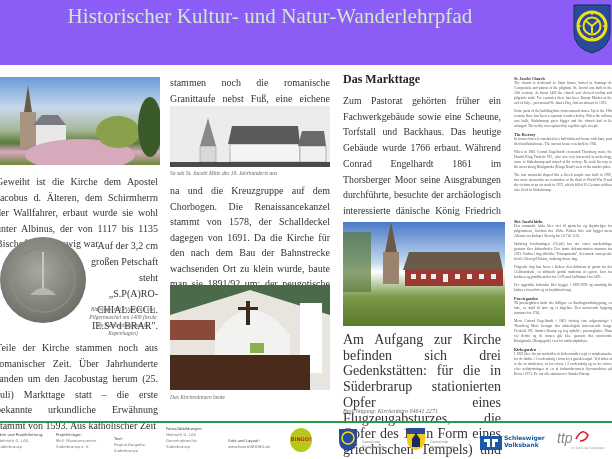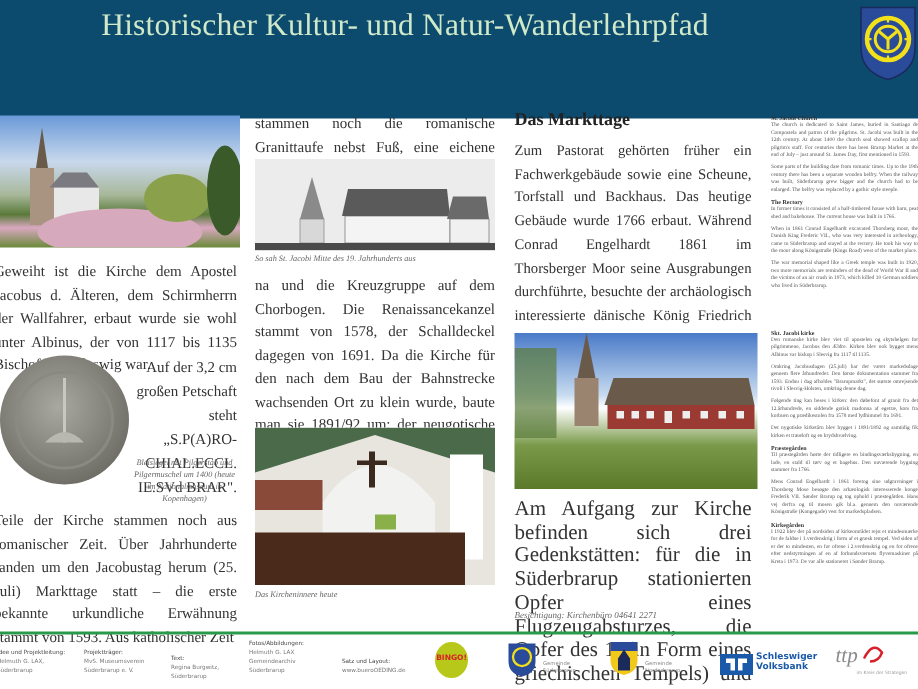--- a/index.html
+++ b/index.html
@@ -1,17 +1,17 @@
 <!DOCTYPE html>
 <html><head>
 <meta charset="utf-8">
 <style>
   * { box-sizing: border-box; margin: 0; padding: 0; }
   body { width: 612px; height: 459px; background: #ffffff; overflow: hidden; position: relative; font-family: "DejaVu Serif", serif; color: #3a3a3a; }
-  .header { position: absolute; left: 0; top: 0; width: 612px; height: 79px; background: #0c4a6e; }
+  .header { position: absolute; left: 0; top: 0; width: 612px; height: 65px; background: #8b5cf6; }
   .header .sub { position: absolute; left: 0; width: 540px; top: 4px; text-align: center; font-family: "Liberation Serif", serif; font-size: 21px; color: #cfe9c9; letter-spacing: 0.1px; }
   .header .main { position: absolute; left: 0; width: 540px; top: 31px; text-align: center; font-family: "DejaVu Sans", sans-serif; font-weight: bold; font-size: 21px; color: #ffffff; letter-spacing: 0.5px; }
   .crest { position: absolute; left: 573px; top: 4px; width: 38px; height: 50px; }
   .photo { position: absolute; overflow: hidden; }
   .txt { position: absolute; font-family: "Liberation Serif", serif; font-size: 10.4px; line-height: 16px; color: #333; text-align: justify; }
   .cap { position: absolute; font-family: "Liberation Serif", serif; font-style: italic; font-size: 5.5px; color: #666; }
   .heading { position: absolute; font-family: "Liberation Serif", serif; font-weight: bold; font-size: 12px; color: #222; }
   .right-col { position: absolute; left: 514px; top: 73px; width: 98px; font-family: "Liberation Serif", serif; font-size: 3.6px; line-height: 5px; color: #555; }
   .right-col .h { font-weight: bold; color: #333; margin-top: 3px; font-size: 4px; }
   .right-col p { margin-bottom: 3px; text-align: justify; }
@@ -179,18 +179,18 @@
 <svg style="position:absolute;left:480px;top:436px;" width="22" height="14" viewBox="0 0 22 14">
   <rect x="0" y="0" width="22" height="14" fill="#1a5aa8"></rect>
   <path d="M4 3 H10 V11 H7 V6 H4 Z M12 3 H18 V6 H15 V11 H12 Z" fill="#ffffff"></path>
 </svg>
 <div style="position:absolute;left:504px;top:434px;font-family:'DejaVu Sans',sans-serif;font-weight:bold;font-size:6px;line-height:7px;color:#1a5aa8;">
   <div>Schleswiger</div>
   <div>Volksbank</div>
 </div>
 
 <div style="position:absolute;left:557px;top:430px;">
-  <div style="font-family:Liberation Serif, serif;font-style:italic;font-size:14px;color:#8a8a8a;line-height:16px;">ttp</div>
+  <div style="font-family:Liberation Sans, sans-serif;font-style:italic;font-size:14px;color:#8a8a8a;line-height:16px;">ttp</div>
   <div style="font-family:'DejaVu Sans',sans-serif;font-size:3px;color:#999;margin-left:14px;">im Kreis der Strategen</div>
 </div>
 <svg style="position:absolute;left:574px;top:429px;" width="16" height="14" viewBox="0 0 16 14">
   <path d="M2 10 Q8 -2 14 6 Q12 12 6 12" fill="none" stroke="#d8202a" stroke-width="1.6"></path>
 </svg>
 
 </body></html>

